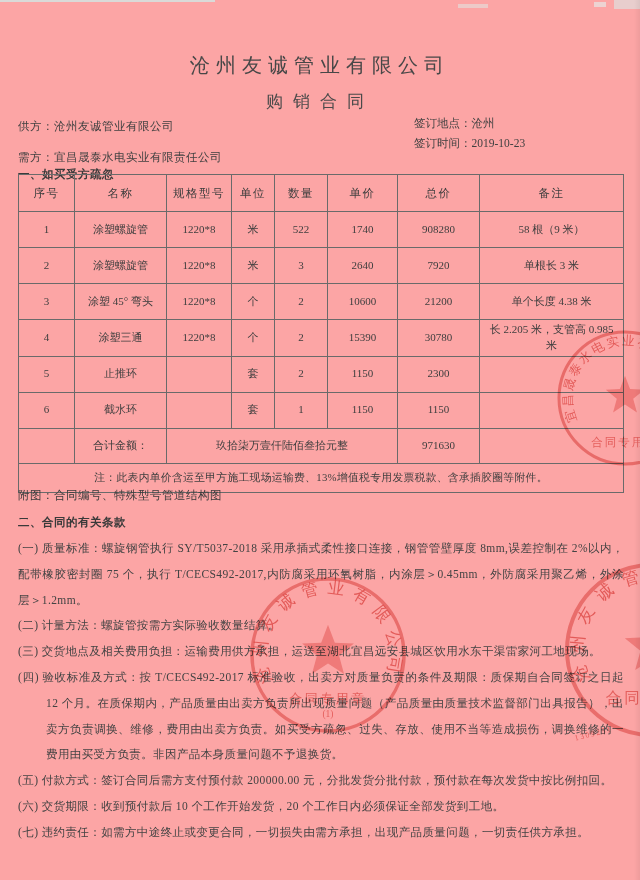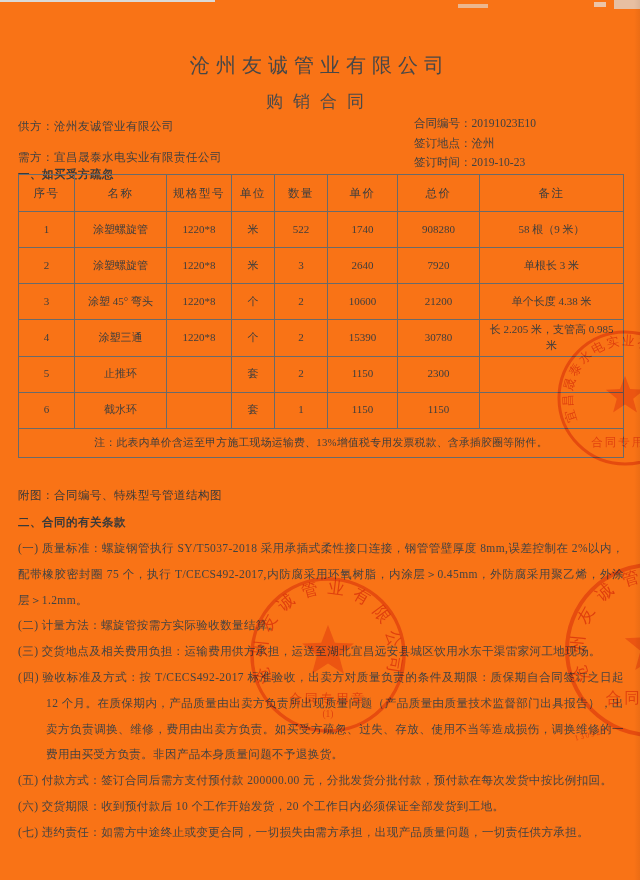--- a/index.html
+++ b/index.html
@@ -1,18 +1,18 @@
 <!DOCTYPE html>
 <html><head>
 <meta charset="utf-8">
 <style>
   html,body{margin:0;padding:0;background:#ffffff;}
   .sheet{
     position:relative;width:640px;height:880px;overflow:hidden;
-    background:#f97316;color:#3f3f3f;
+    background:#fca5a5;color:#3f3f3f;
     font-family:"Liberation Serif","DejaVu Serif",serif;
   }
   
   .art-topline{position:absolute;left:0;top:0;width:215px;height:2px;background:#dadad8;}
   .art-tr1{position:absolute;right:0;top:0;width:26px;height:9px;background:#e0e0de;opacity:.7;}
   .art-tr2{position:absolute;right:34px;top:2px;width:12px;height:5px;background:#e7e7e5;opacity:.7;}
   .art-smudge{position:absolute;left:458px;top:4px;width:30px;height:4px;background:#e2e2e0;opacity:.6;}
   .edge-shade{position:absolute;right:0;top:0;width:6px;height:100%;
     background:linear-gradient(to left, rgba(0,0,0,.055), rgba(0,0,0,0));}
 
@@ -70,21 +70,20 @@
   <div class="art-smudge"></div>
   <div class="edge-shade"></div>
 
   <div class="title1">沧州友诚管业有限公司</div>
   <div class="title2">购销合同</div>
 
   <div class="line buyer"><span>需方：</span><span>宜昌晟泰水电实业有限责任公司</span></div>
   <div class="line supplier"><span>供方：</span><span>沧州友诚管业有限公司</span></div>
 
   <div class="metablock">
-    <div><span>合同编号：</span><span>20191023E10</span></div>
     <div><span>签订地点：</span><span>沧州</span></div>
     <div><span>签订时间：</span><span>2019-10-23</span></div>
   </div>
 
   <div class="sec-heading sec1">一、如买受方疏忽</div>
 
   <table class="items">
     <thead>
       <tr id="header-row">
           <th class="c0">序号</th>
@@ -153,20 +152,27 @@
           <td class="c1">截水环</td>
           <td class="c2"></td>
           <td class="c3">套</td>
           <td class="c4">1</td>
           <td class="c5">1150</td>
           <td class="c6">1150</td>
           <td class="c7"></td>
         </tr>
       </tbody>
     <tfoot>
+      <tr class="total-row">
+        <td class="c0"></td>
+        <td class="c1">合计金额：</td>
+        <td colspan="4">玖拾柒万壹仟陆佰叁拾元整</td>
+        <td class="c6">971630</td>
+        <td class="c7"></td>
+      </tr>
       <tr>
         <td colspan="8" class="note-cell">注：此表内单价含运至甲方施工现场运输费、13%增值税专用发票税款、含承插胶圈等附件。</td>
       </tr>
     </tfoot>
   </table>
 
   <div class="sec-heading attach">附图：合同编号、特殊型号管道结构图</div>
   <div class="sec-heading sec2">二、合同的有关条款</div>
 
   <div class="clauses">

